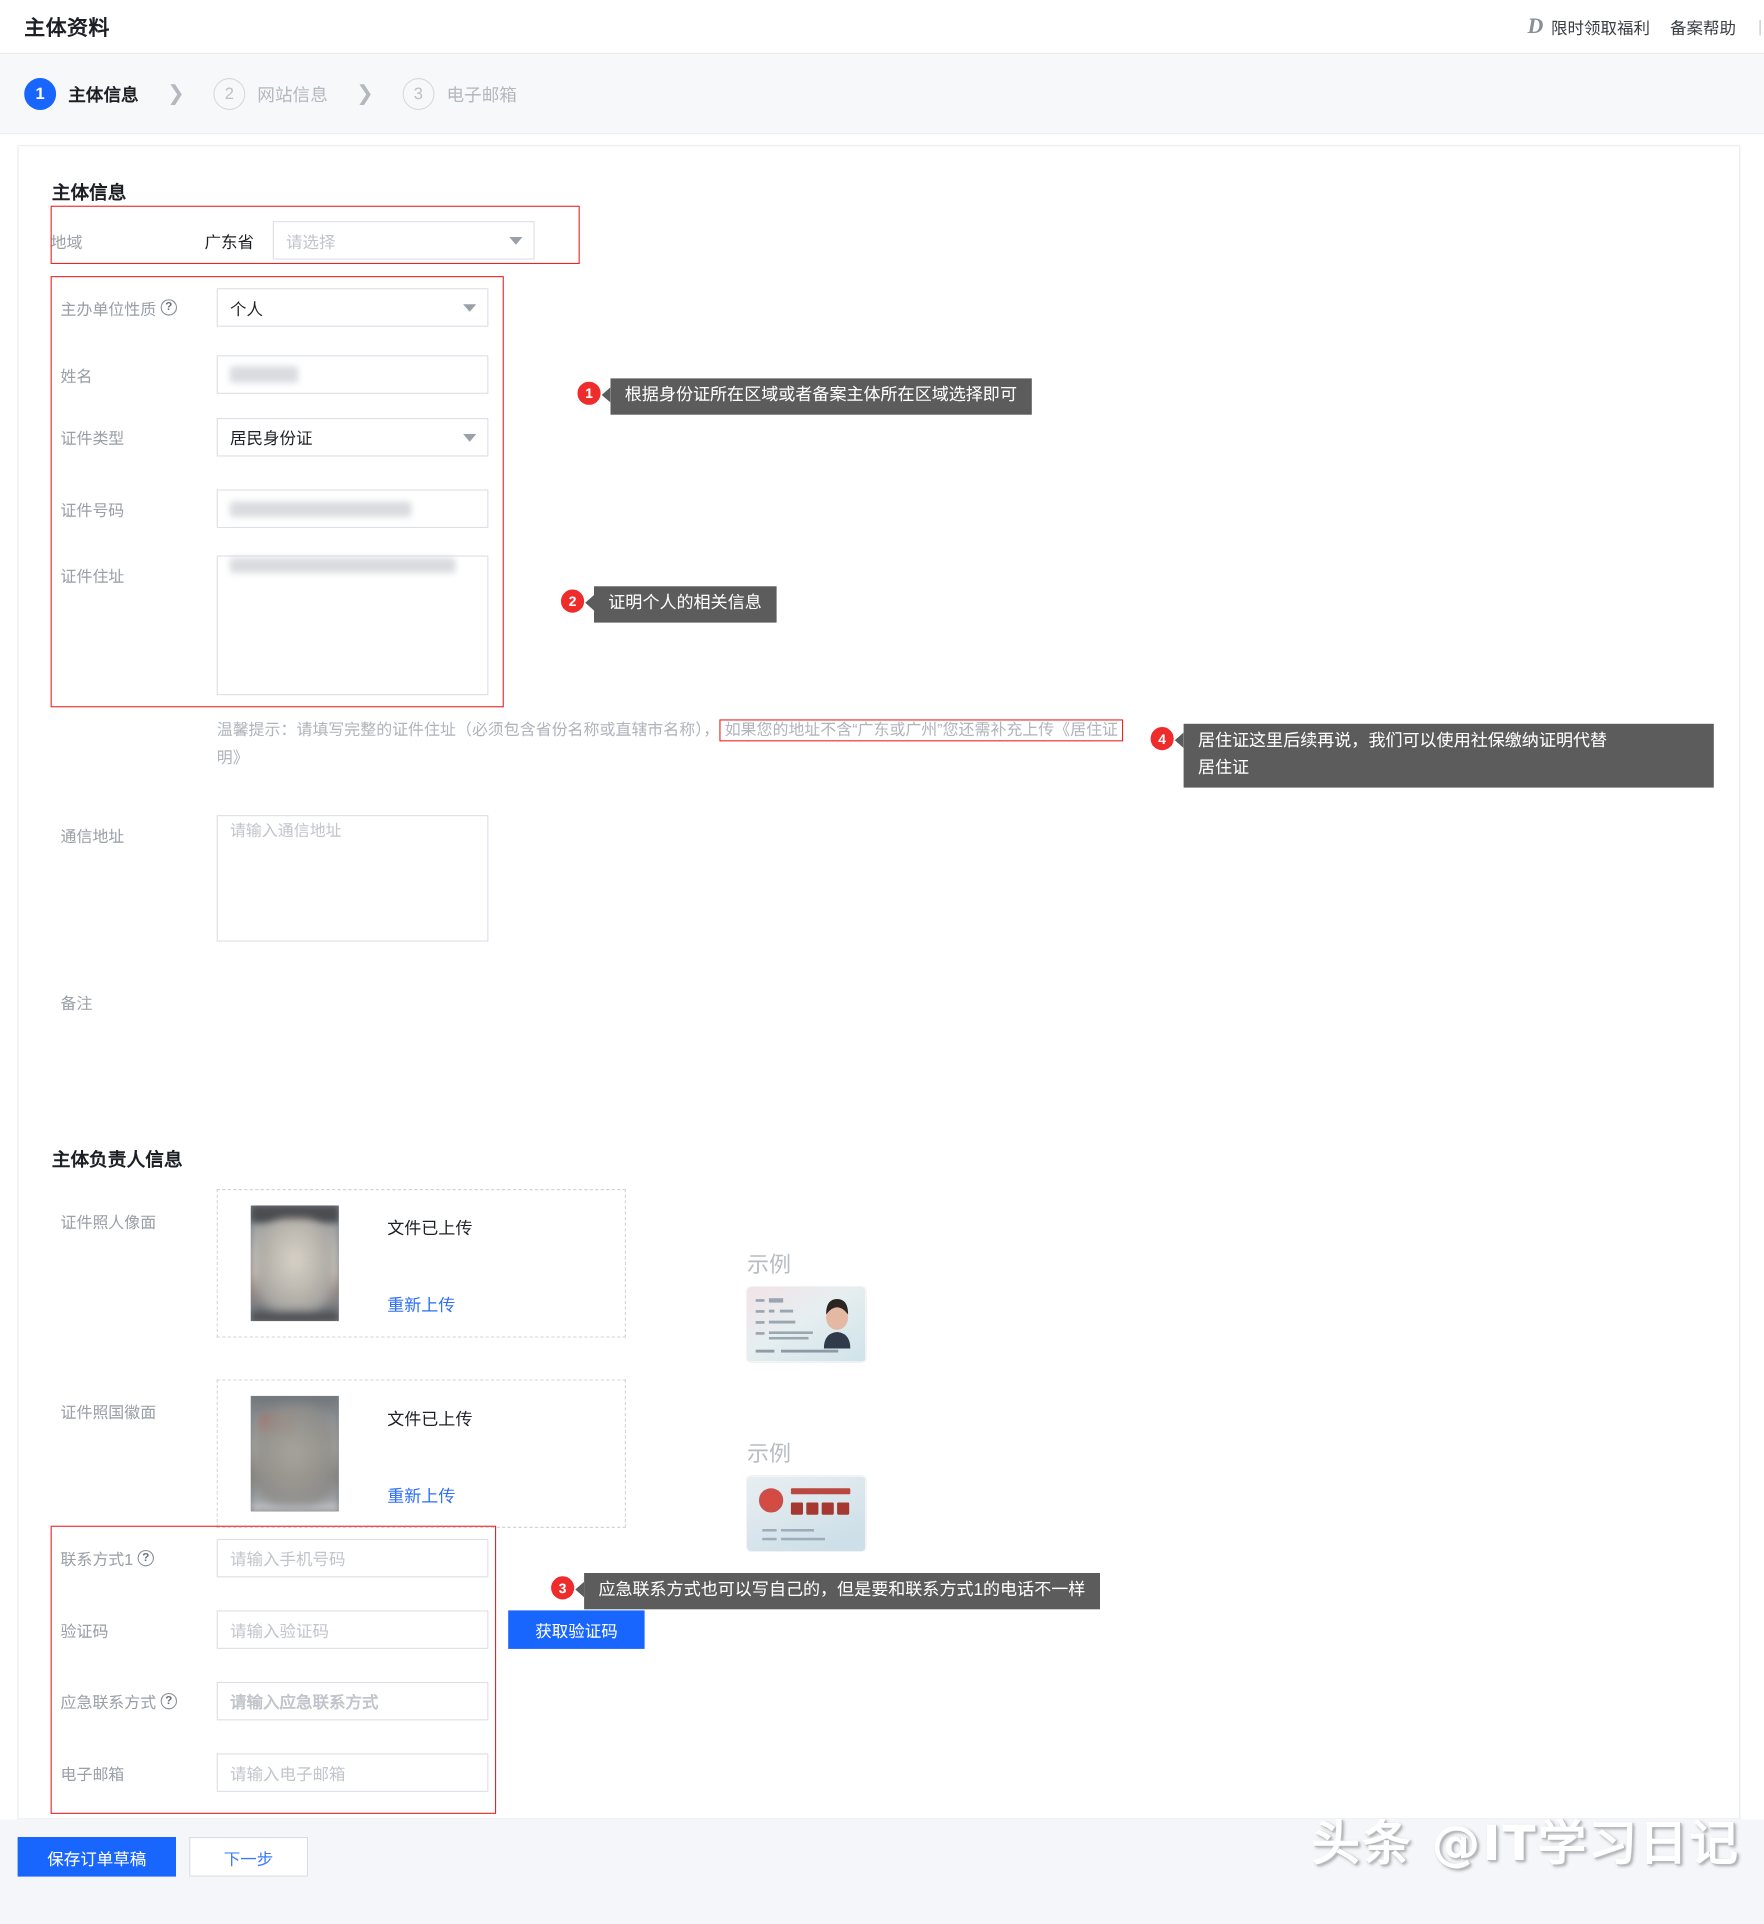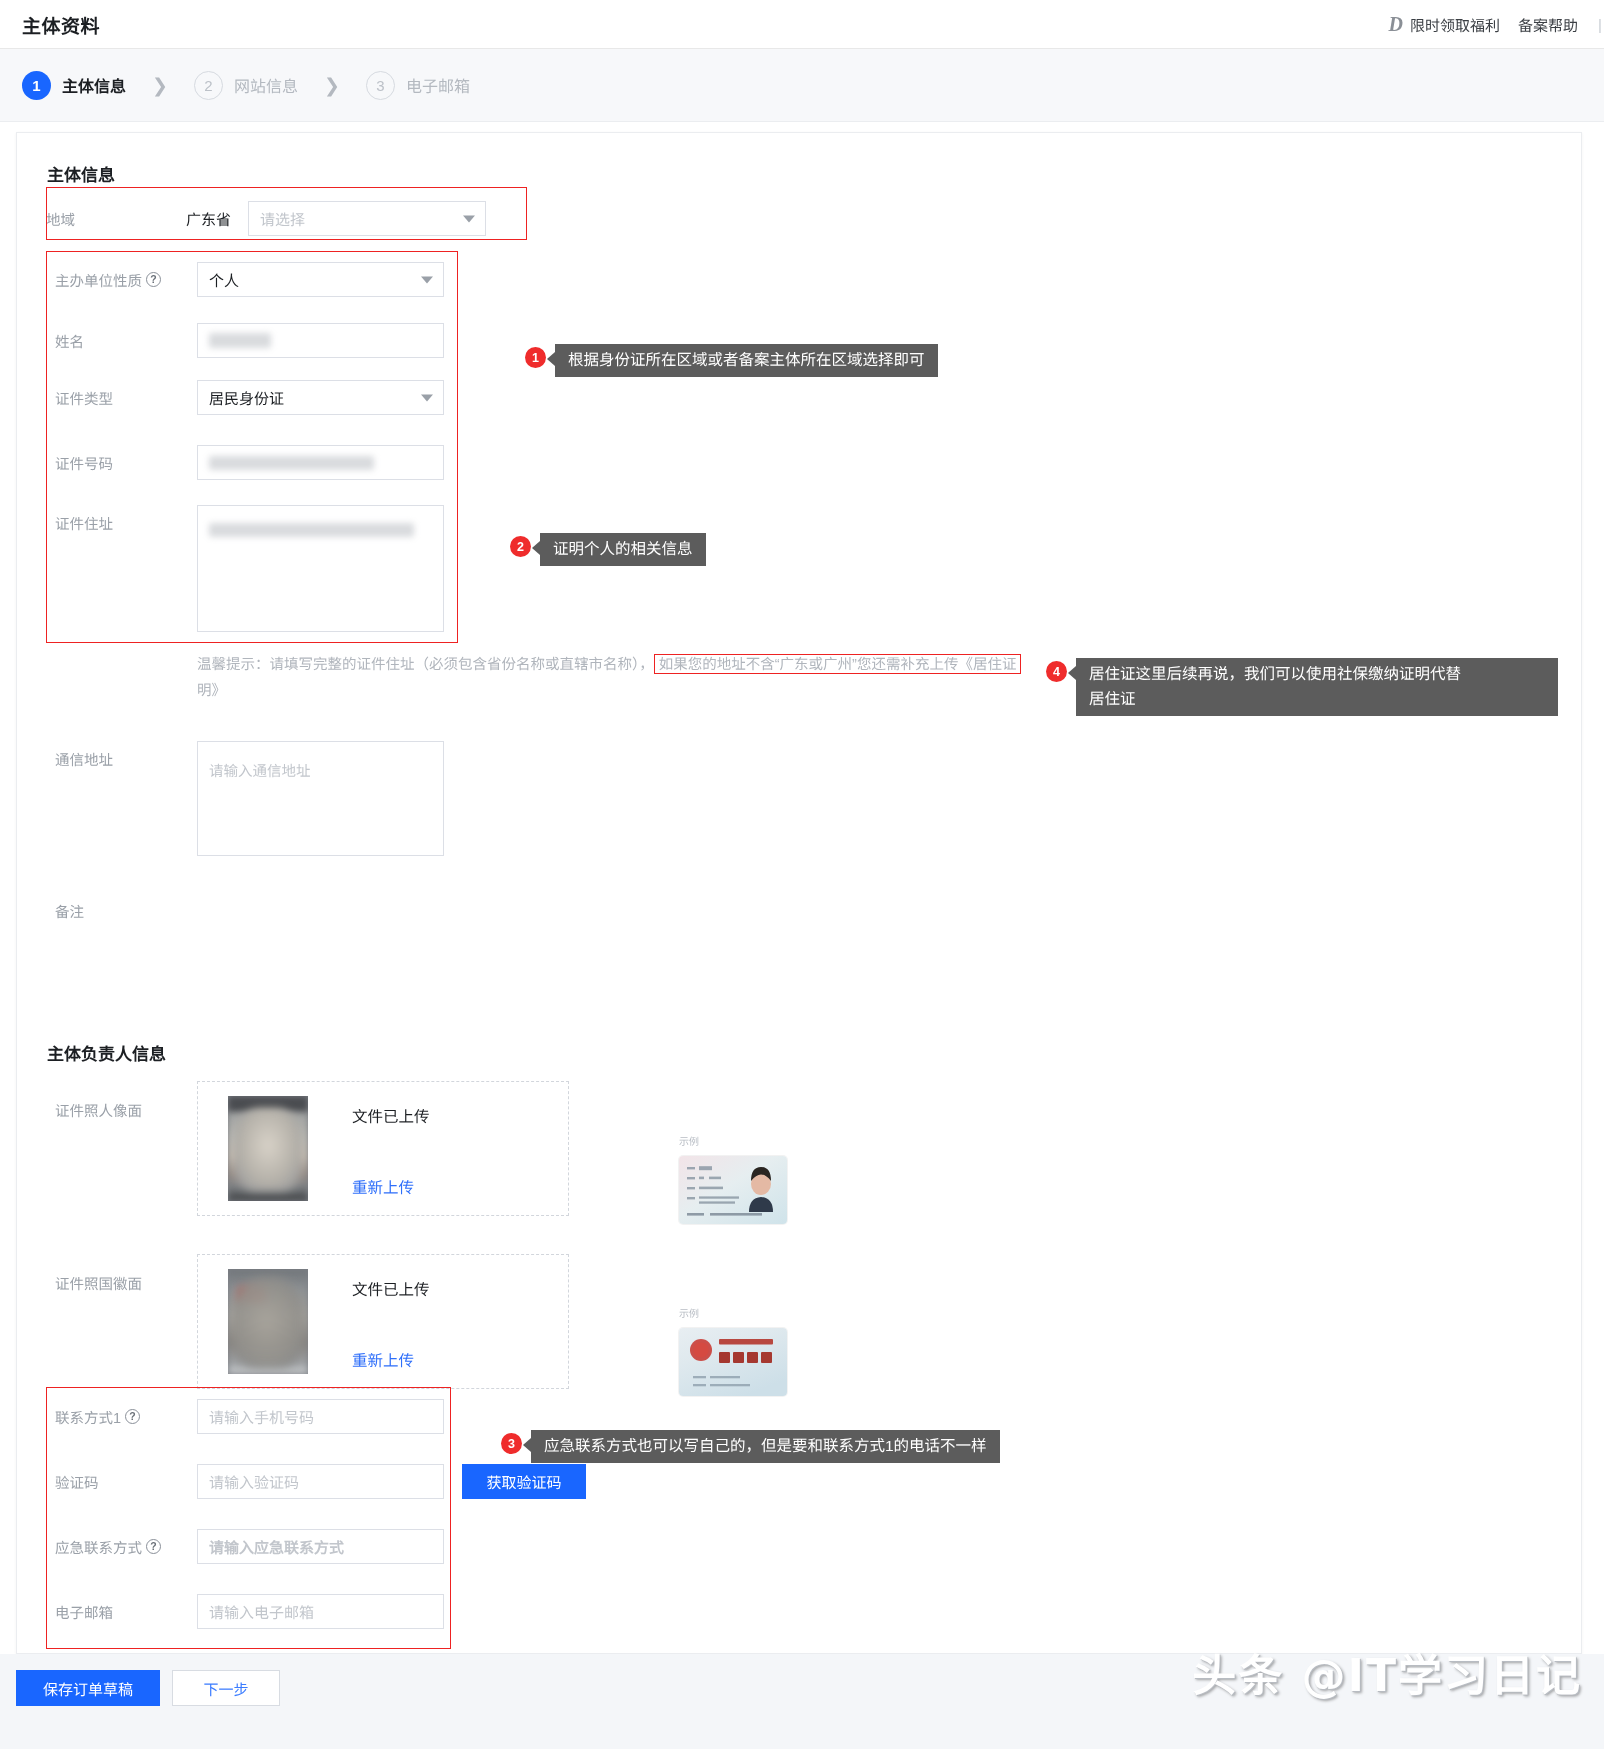--- a/index.html
+++ b/index.html
@@ -81,21 +81,21 @@
     display:flex; align-items:center;
   }
   .sel .caret {
     position:absolute; right:11px; top:50%; transform:translateY(-50%);
     width:0;height:0;border-left:6px solid transparent;border-right:6px solid transparent;
     border-top:7px solid #9aa0a8;
   }
   .ph { color:#c2c6cc; }
   .ta {
     border:1px solid #dcdfe6; background:#fff; font-size:14.5px;
-    color:#c2c6cc; padding:17px 11px;
+    color:#c2c6cc; padding:1px 11px;
   }
   .blurred {
     background:#d9dbde; border-radius:2px; display:inline-block;
     filter: blur(3px);
   }
 
   
   .redbox { position:absolute; border:1.6px solid #ee2222; pointer-events:none; }
 
   
@@ -121,21 +121,21 @@
   }
   .upthumb {
     width:80px; margin:14px 0 14px 30px; background:#7d8087;
     position:relative; overflow:hidden;
   }
   .upinfo { flex:1; padding:22px 0 0 44px; position:relative; }
   .upinfo .done { font-size:15.5px; color:#1c1f23; }
   .upinfo .relink {
     position:absolute; left:44px; bottom:18px; font-size:15.5px; color:#2f6ffa; cursor:pointer;
   }
-  .exlabel { font-size:10px; color:#b8bdc4; }
+  .exlabel { font-size:20px; color:#b8bdc4; }
   .excard {
     width:108px; height:68px; border-radius:4px; overflow:hidden;
     box-shadow:0 0 0 1px rgba(0,0,0,.05);
   }
 
   .btn-blue {
     background:#1966ff; color:#fff; font-size:15px;
     display:inline-flex; align-items:center; justify-content:center;
     cursor:pointer;
   }

